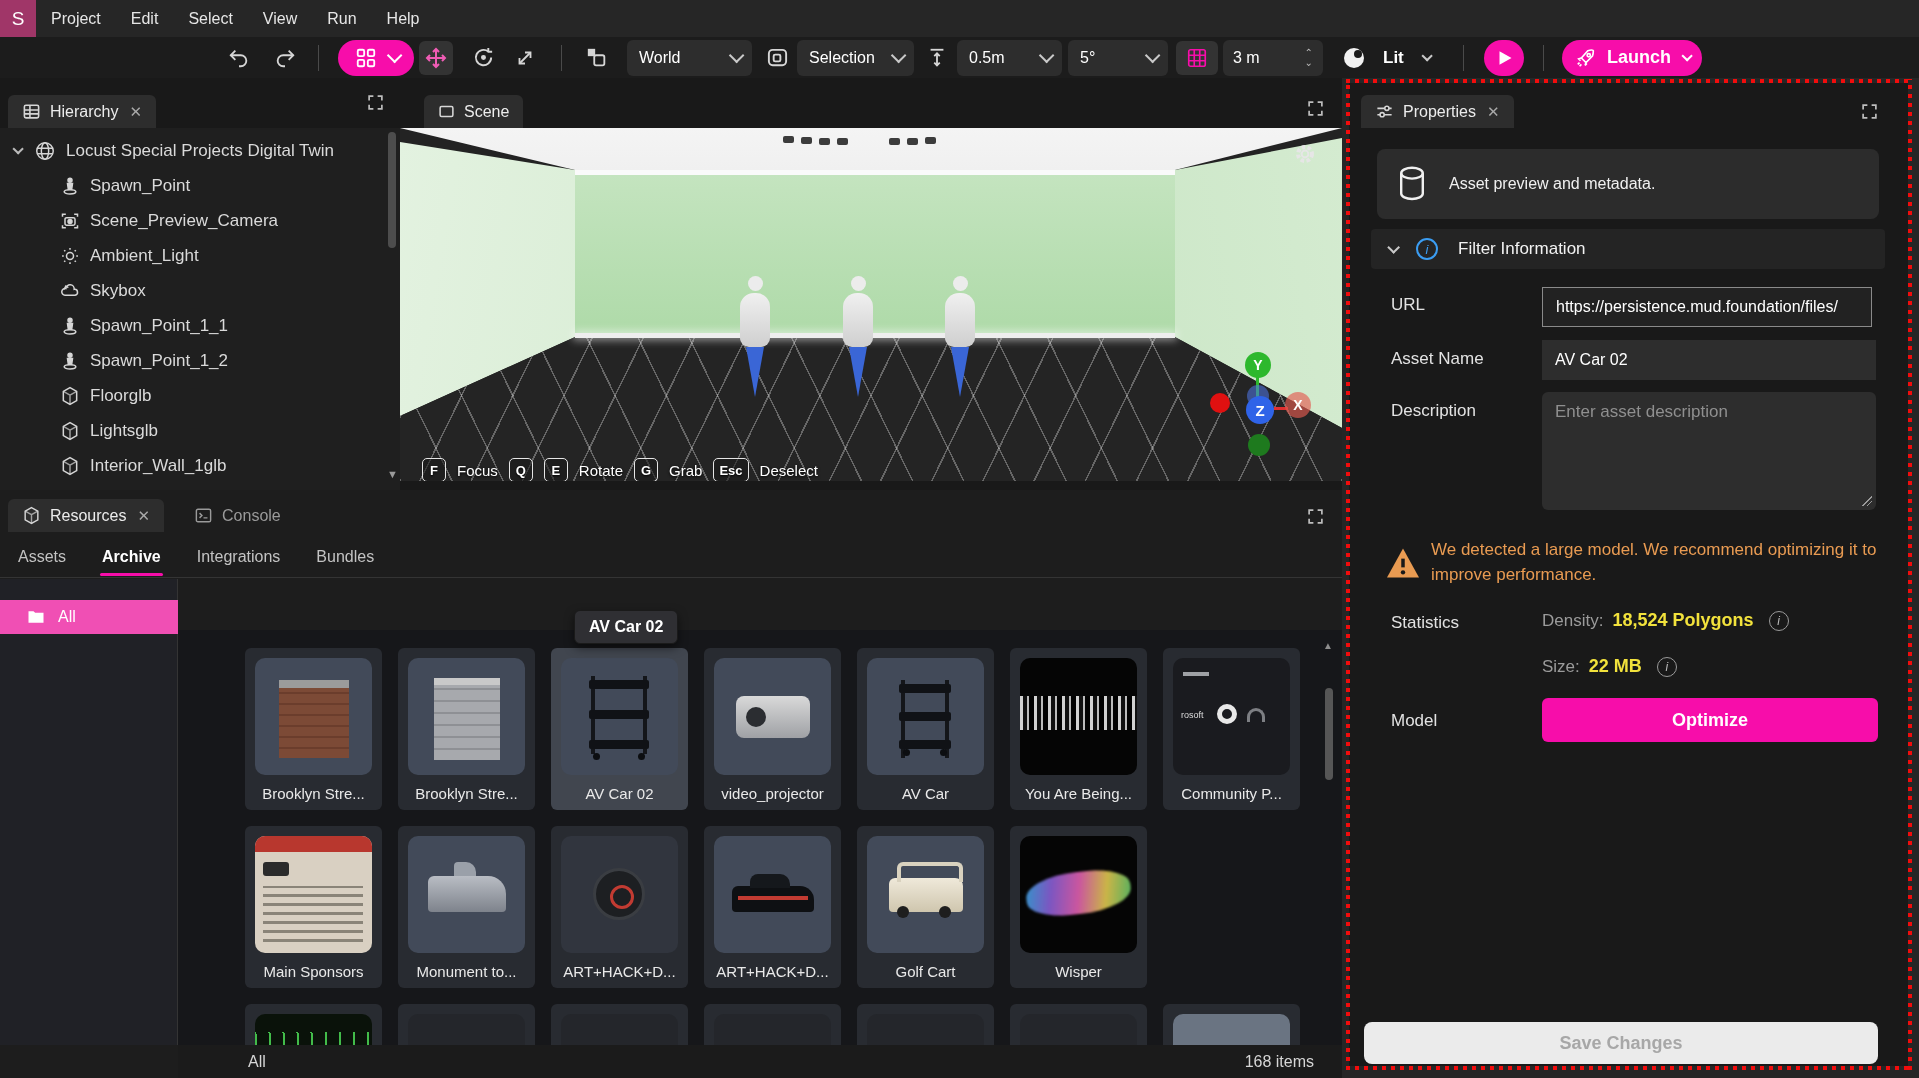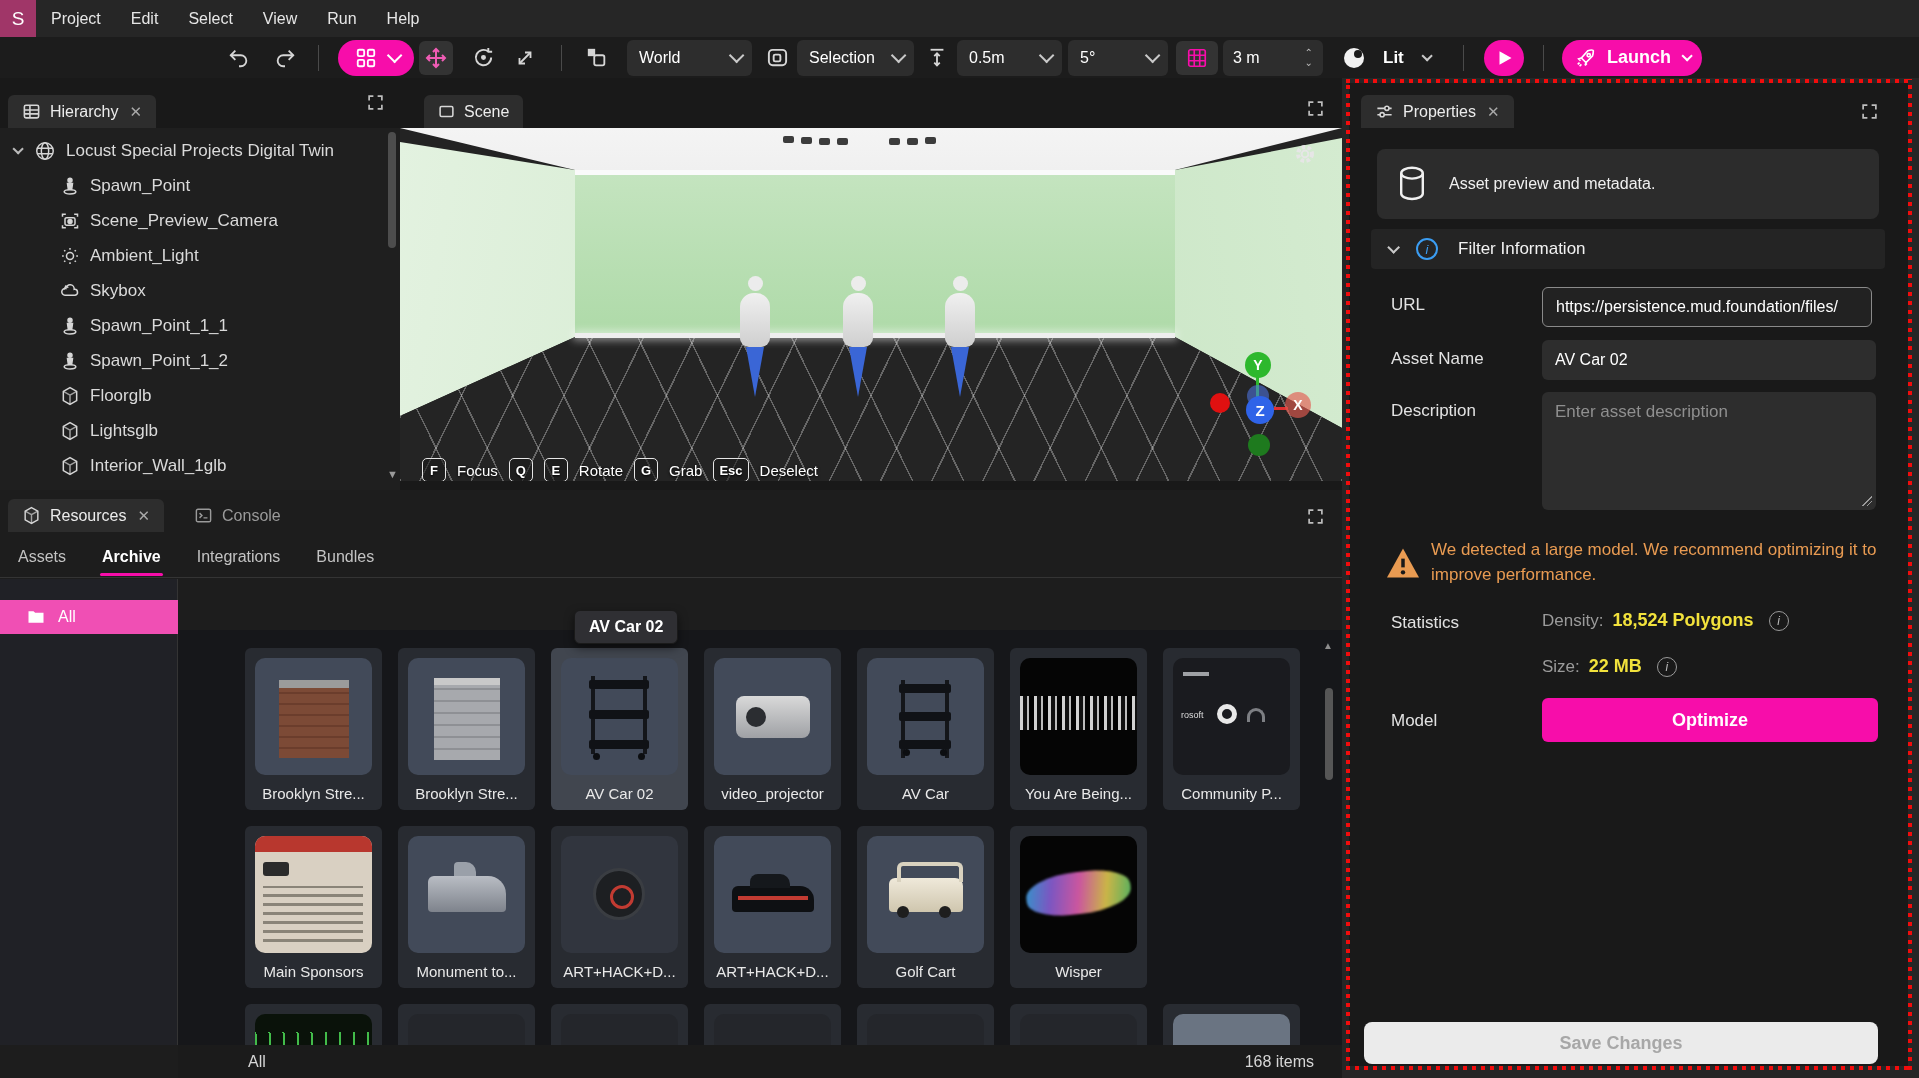--- a/index.html
+++ b/index.html
@@ -130,21 +130,21 @@
   .laser::after { content:""; position:absolute; left:0; top:18px; width:117px; height:16px;
       background:repeating-linear-gradient(88deg,rgba(80,230,90,.8) 0 2px,transparent 2px 14px); filter:blur(.4px); }
 
   
   .props { position:absolute; left:1349px; top:83px; width:559px; height:983px; background:#191919; }
   .pcard { position:absolute; left:28px; top:66px; width:502px; height:70px; background:#2c2c2c; border-radius:8px; display:flex; align-items:center; gap:22px; padding-left:20px; }
   .pcard .cap { font-size:16px; color:#f0f0f0; }
   .sechdr { position:absolute; left:22px; top:146px; width:514px; height:40px; background:#242424; border-radius:4px; display:flex; align-items:center; gap:20px; padding-left:16px; }
   .sechdr .title { font-size:17px; color:#f2f2f2; }
   .flabel { position:absolute; left:42px; font-size:17px; color:#e2e2e2; }
-  .fin { position:absolute; left:193px; width:334px; height:40px; border-radius:6px; background:#2d2d2d; border:none; color:#fff; font-size:16px; padding:0 13px; font-family:inherit; outline:none; }
+  .fin { position:absolute; left:193px; width:334px; height:40px; border-radius:0; background:#2d2d2d; border:none; color:#fff; font-size:16px; padding:0 13px; font-family:inherit; outline:none; }
   .fin.outlined { background:#222; border:1px solid #8a8a8a; width:330px; }
   .tawrap { position:absolute; left:193px; top:309px; width:334px; height:118px; }
   .tawrap textarea { width:100%; height:100%; resize:none; background:#2d2d2d; border:none; border-radius:6px; color:#fff; font-size:17px; padding:10px 13px; font-family:inherit; outline:none; }
   .tawrap textarea::placeholder { color:#8f8f8f; }
   .tawrap .handle { position:absolute; right:4px; bottom:4px; width:10px; height:10px;
       background:linear-gradient(135deg,transparent 0 50%,#9a9a9a 50% 56%,transparent 56% 72%,#9a9a9a 72% 78%,transparent 78%); }
   .warn { position:absolute; left:82px; top:455px; width:462px; font-size:17px; line-height:1.45; color:#e99b52; }
   .statrow { position:absolute; left:193px; display:flex; align-items:center; gap:9px; font-size:17px; }
   .statkey { color:#9b9b9b; }
   .statval { color:#f2e23c; font-weight:bold; font-size:18px; }

